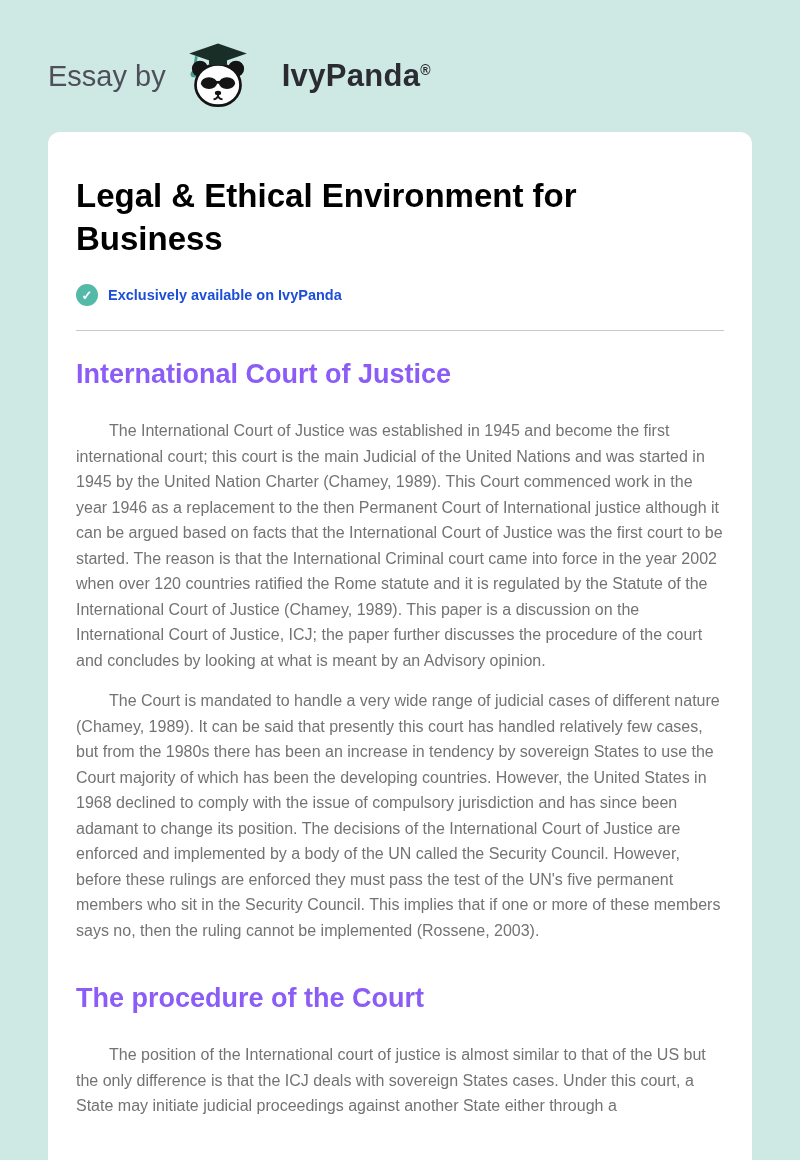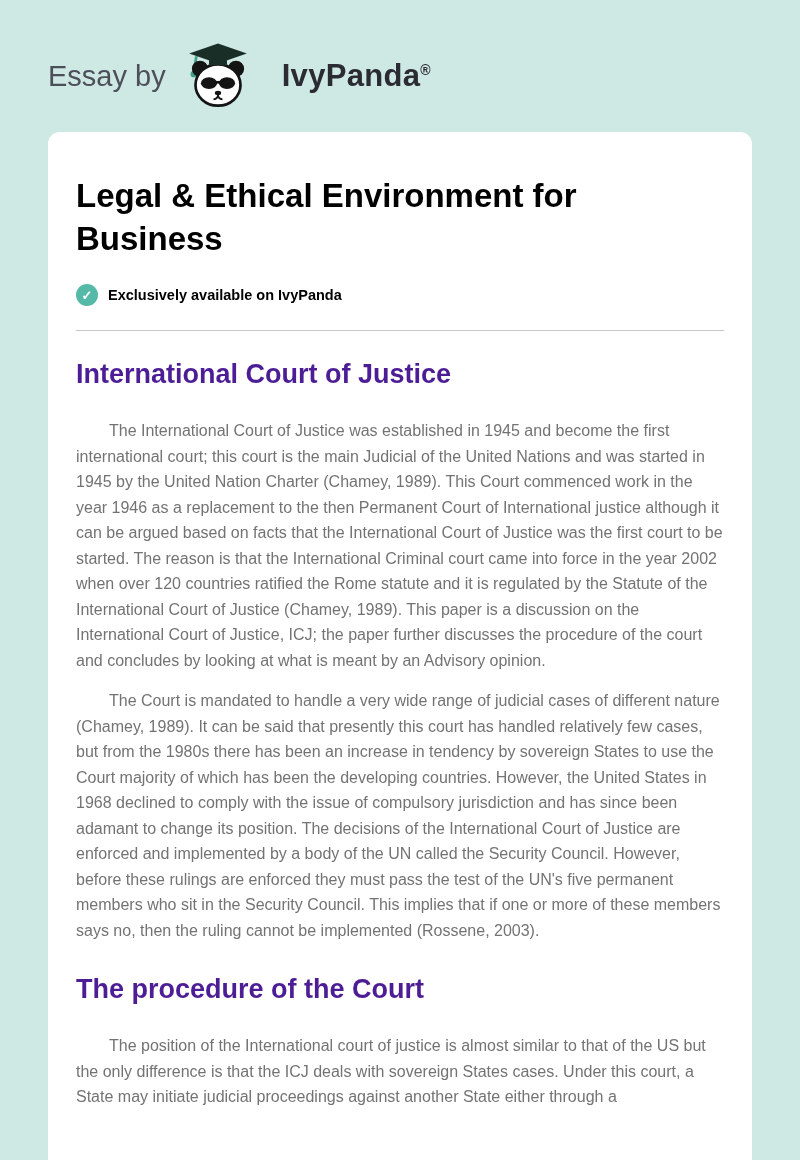--- a/index.html
+++ b/index.html
@@ -17,26 +17,26 @@
   .card { margin:14px 48px 0 48px; background:#ffffff; border-radius:12px;
           padding:42px 28px 60px 28px; min-height:1080px; }
 
   .title { font-size:33px; line-height:43px; font-weight:bold; color:#000000;
            max-width:580px; margin-bottom:24px; }
 
   .badge-row { display:flex; align-items:center; gap:10px; margin-bottom:24px; }
   .badge-check { width:22px; height:22px; border-radius:50%; background:#55b9a8;
                  color:#fff; display:flex; align-items:center; justify-content:center;
                  font-size:13px; font-weight:bold; flex:0 0 auto; }
-  .badge-text { font-size:14.5px; font-weight:bold; color:#000000; }
+  .badge-text { font-size:14.5px; font-weight:bold; color:#1d4ed8; }
 
   .divider { border:none; border-top:1px solid #c8c8c8; margin:0 0 28px 0; }
 
-  .section-heading { font-size:27px; font-weight:bold; color:#4c1d95; margin:6px 0 28px 0; }
-  .section-heading.later { margin-top:31px; }
+  .section-heading { font-size:27px; font-weight:bold; color:#8b5cf6; margin:6px 0 28px 0; }
+  .section-heading.later { margin-top:40px; }
 
   .para { font-size:16px; line-height:25.5px; color:#737373; text-indent:33px;
           margin-bottom:15px; }
 </style>
 </head>
 <body>
 
 <div class="page">
 
   <div class="header">

